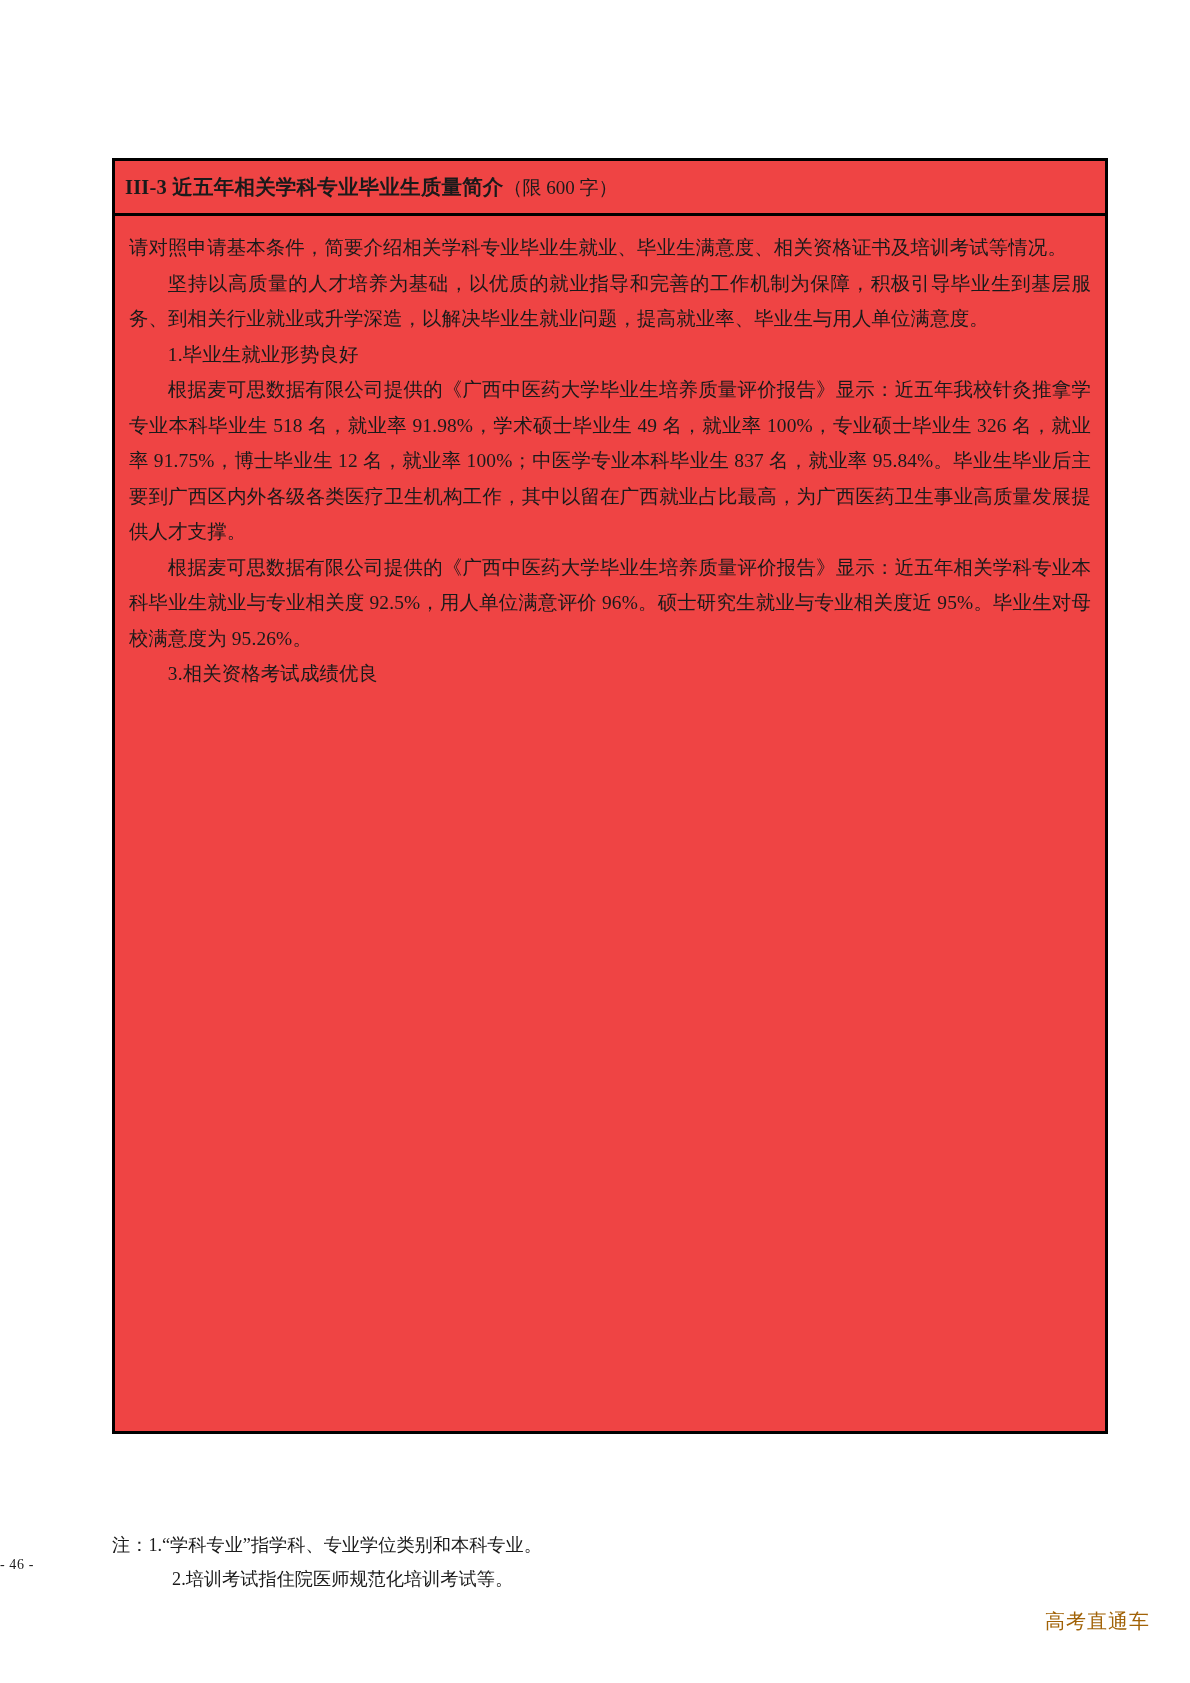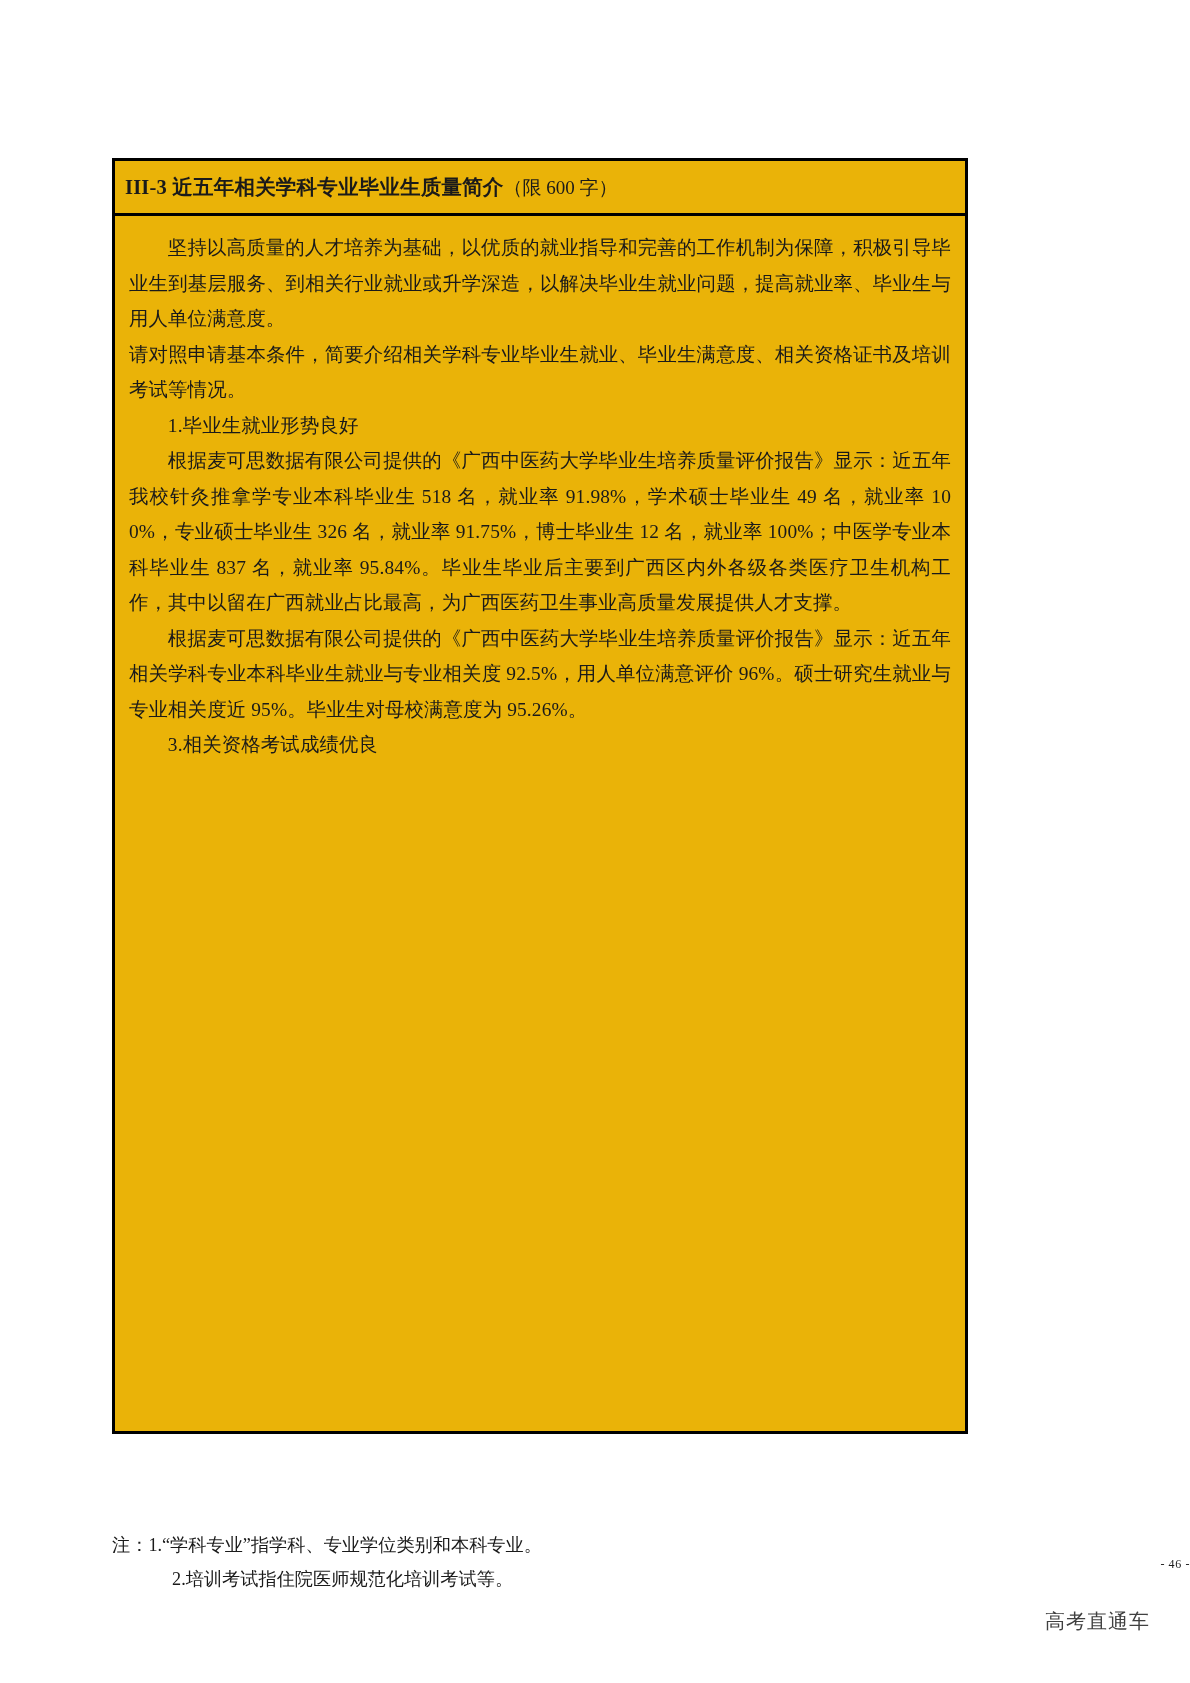--- a/index.html
+++ b/index.html
@@ -21,24 +21,24 @@
     left: 0; top: 0;
     width: 1190px;
     height: 1683px;
   }
 
   
   .form-table {
     position: absolute;
     left: 112px;
     top: 158px;
-    width: 856px;
+    width: 996px;
     border: 3px solid #000000;
     box-sizing: border-box;
-    background: #eab308;
+    background: #ef4444;
   }
 
   .table-header-row {
     border-bottom: 3px solid #000000;
     padding: 14px 0 15px 10px;
     box-sizing: border-box;
     height: 55px;
   }
 
   .header-title {
@@ -85,53 +85,53 @@
   }
   .note-line-1 { margin: 0; }
   .note-line-2 { margin: 0; padding-left: 3.3em; }
 
   
   .page-number {
     position: absolute;
     left: 0;
     top: 1557px;
     width: 1190px;
-    text-align: right;
-    font-size: 12px;
+    text-align: left;
+    font-size: 14px;
     letter-spacing: 0.6px;
   }
 
   
   .watermark {
     position: absolute;
     right: 40px;
     top: 1608px;
     font-family: "Liberation Sans", "DejaVu Sans", sans-serif;
     font-size: 20px;
-    color: #404040;
+    color: #a16207;
     letter-spacing: 1px;
     user-select: none;
   }
 </style>
 </head>
 <body>
 
 <div class="page">
 
   <div class="form-table">
 
     <div class="table-header-row">
       <span class="header-title">III-3 近五年相关学科专业毕业生质量简介</span><span class="header-limit">（限 600 字）</span>
     </div>
 
     <div class="table-body-row">
 
+      <p class="body-para">请对照申请基本条件，简要介绍相关学科专业毕业生就业、毕业生满意度、相关资格证书及培训考试等情况。</p>
+
       <p class="body-para indent">坚持以高质量的人才培养为基础，以优质的就业指导和完善的工作机制为保障，积极引导毕业生到基层服务、到相关行业就业或升学深造，以解决毕业生就业问题，提高就业率、毕业生与用人单位满意度。</p>
-
-      <p class="body-para">请对照申请基本条件，简要介绍相关学科专业毕业生就业、毕业生满意度、相关资格证书及培训考试等情况。</p>
 
       <p class="body-para indent">1.毕业生就业形势良好</p>
 
       <p class="body-para indent">根据麦可思数据有限公司提供的《广西中医药大学毕业生培养质量评价报告》显示：近五年我校针灸推拿学专业本科毕业生 518 名，就业率 91.98%，学术硕士毕业生 49 名，就业率 100%，专业硕士毕业生 326 名，就业率 91.75%，博士毕业生 12 名，就业率 100%；中医学专业本科毕业生 837 名，就业率 95.84%。毕业生毕业后主要到广西区内外各级各类医疗卫生机构工作，其中以留在广西就业占比最高，为广西医药卫生事业高质量发展提供人才支撑。</p>
 
 
       <p class="body-para indent">根据麦可思数据有限公司提供的《广西中医药大学毕业生培养质量评价报告》显示：近五年相关学科专业本科毕业生就业与专业相关度 92.5%，用人单位满意评价 96%。硕士研究生就业与专业相关度近 95%。毕业生对母校满意度为 95.26%。</p>
 
       <p class="body-para indent">3.相关资格考试成绩优良</p>
 

